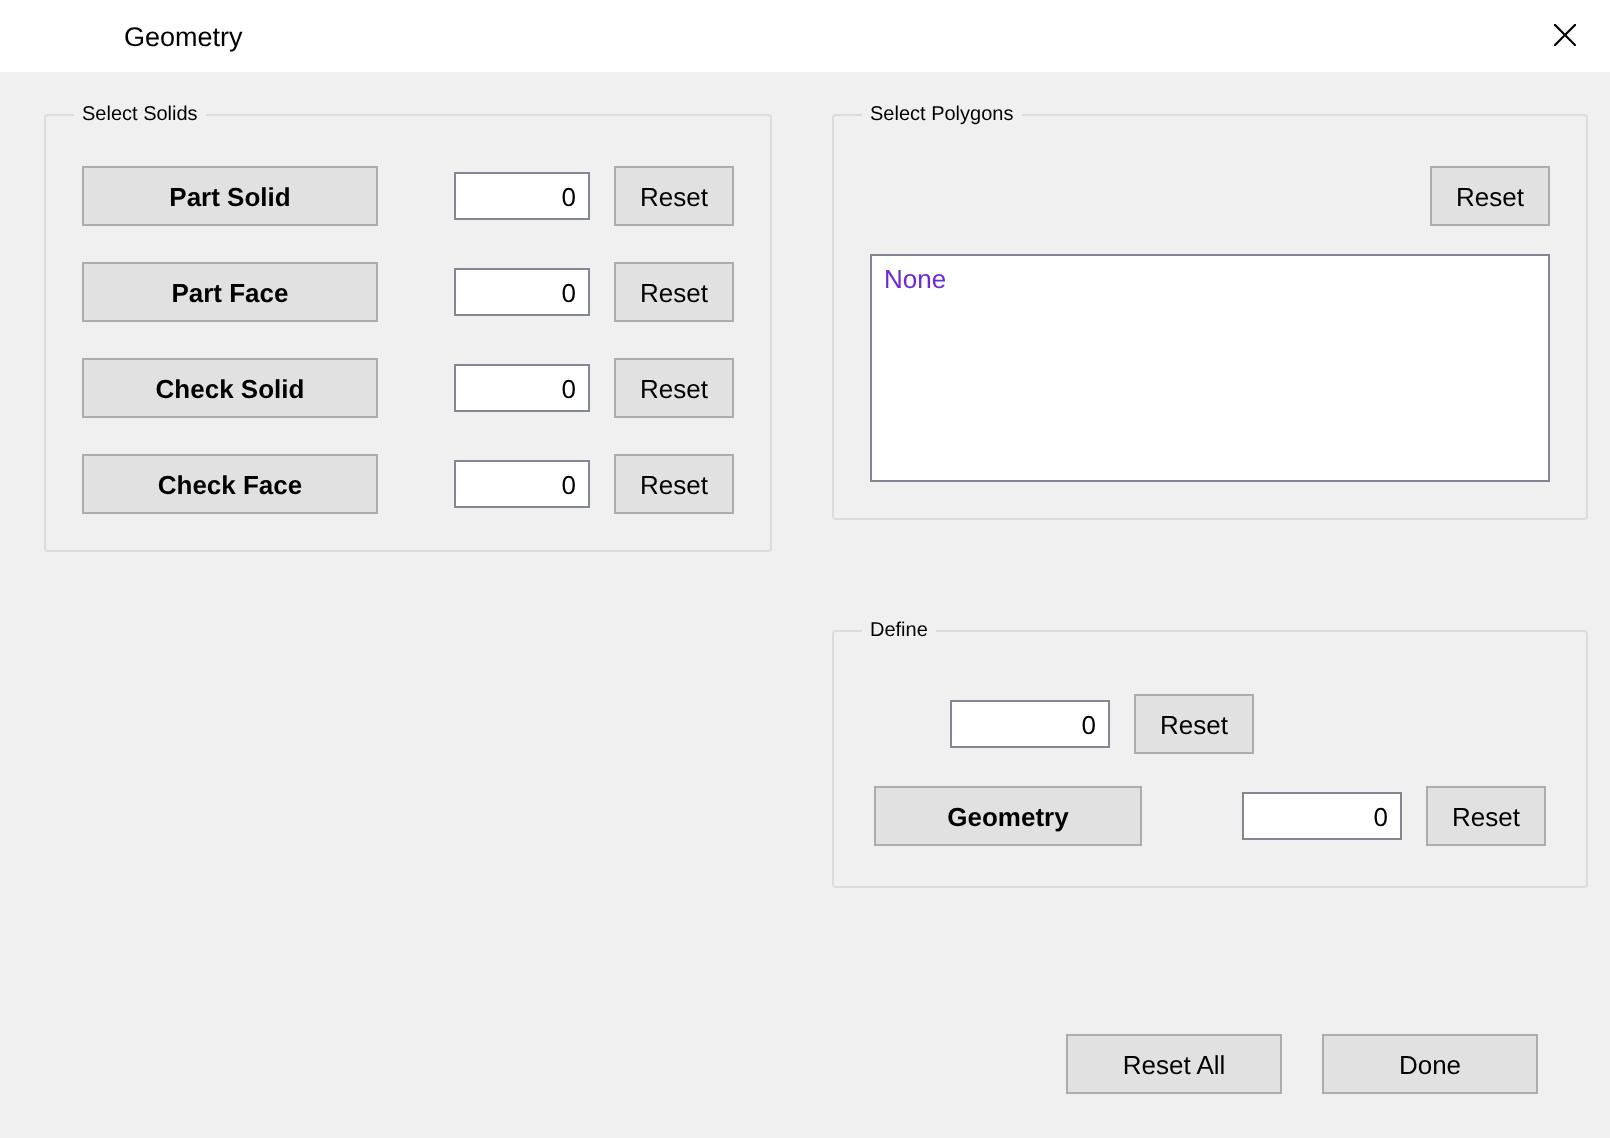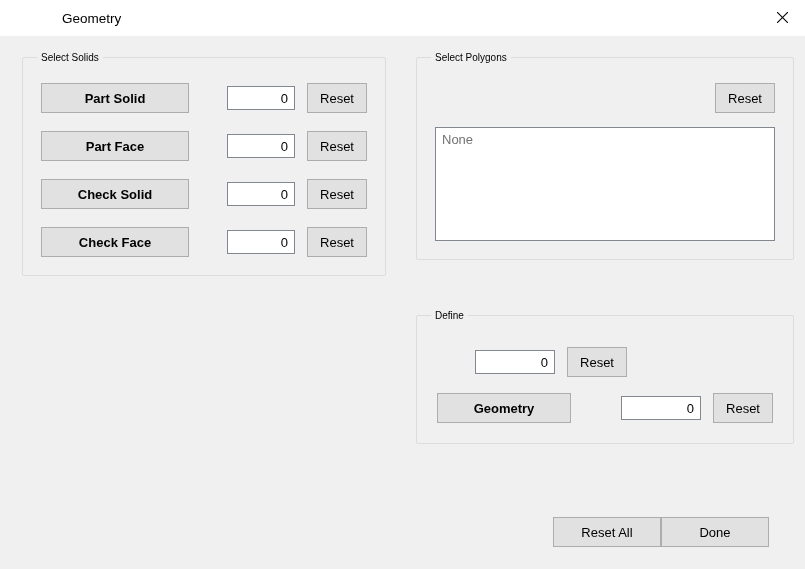--- a/index.html
+++ b/index.html
@@ -101,21 +101,21 @@
     color: #000;
   }
   .spacer-solids { width: 14px; }
   .listbox {
     width: 100%;
     height: 114px;
     border: 1px solid #828790;
     background: #fff;
     padding: 4px 6px;
     font-size: 13px;
-    color: #737373;
+    color: #6d28d9;
     overflow: auto;
   }
   .poly-top {
     display: flex;
     align-items: center;
     margin-bottom: 14px;
   }
   .poly-top .gap { flex: 1; }
   .define-row {
     display: flex;
@@ -125,20 +125,21 @@
   }
   .define-row:last-child { margin-bottom: 0; }
   .define-row .btn-wide { width: 134px; }
   .define-row .numbox { width: 80px; }
   .define-gap { width: 26px; }
   .bottom-bar {
     position: absolute;
     right: 36px;
     bottom: 22px;
     display: flex;
+    gap: 20px;
   }
   .bottom-bar .btn { width: 108px; }
   .define-inner { padding: 6px 2px 2px 2px; }
 </style>
 </head>
 <body>
 
 <div class="window">
 
   <div class="titlebar">

